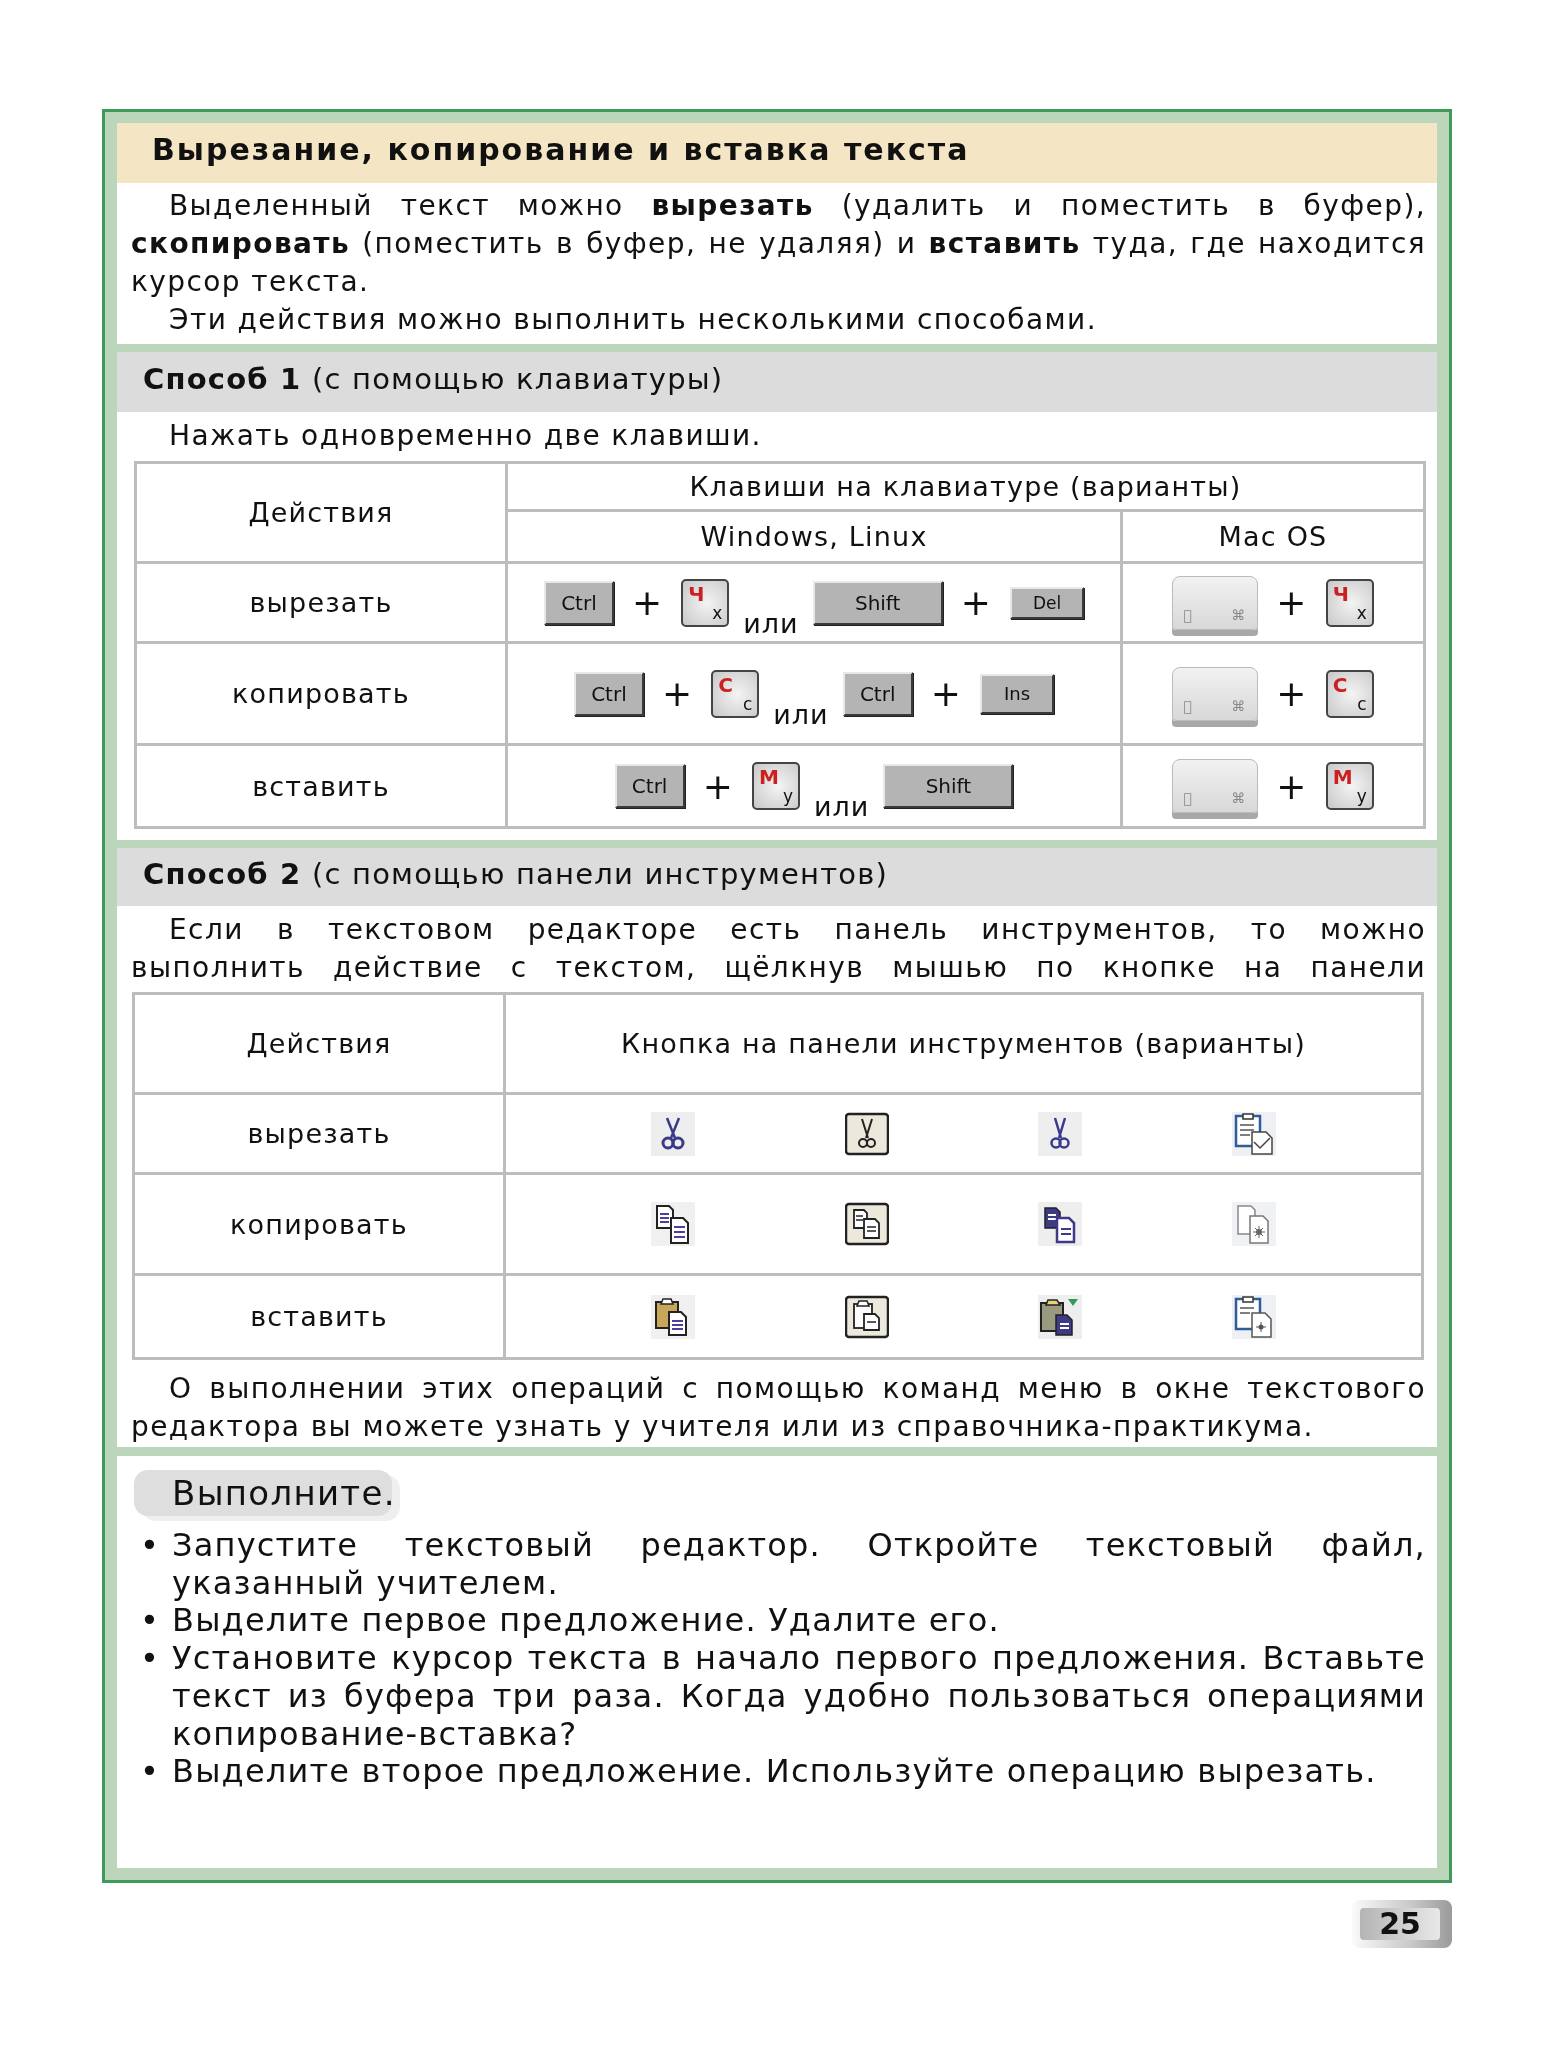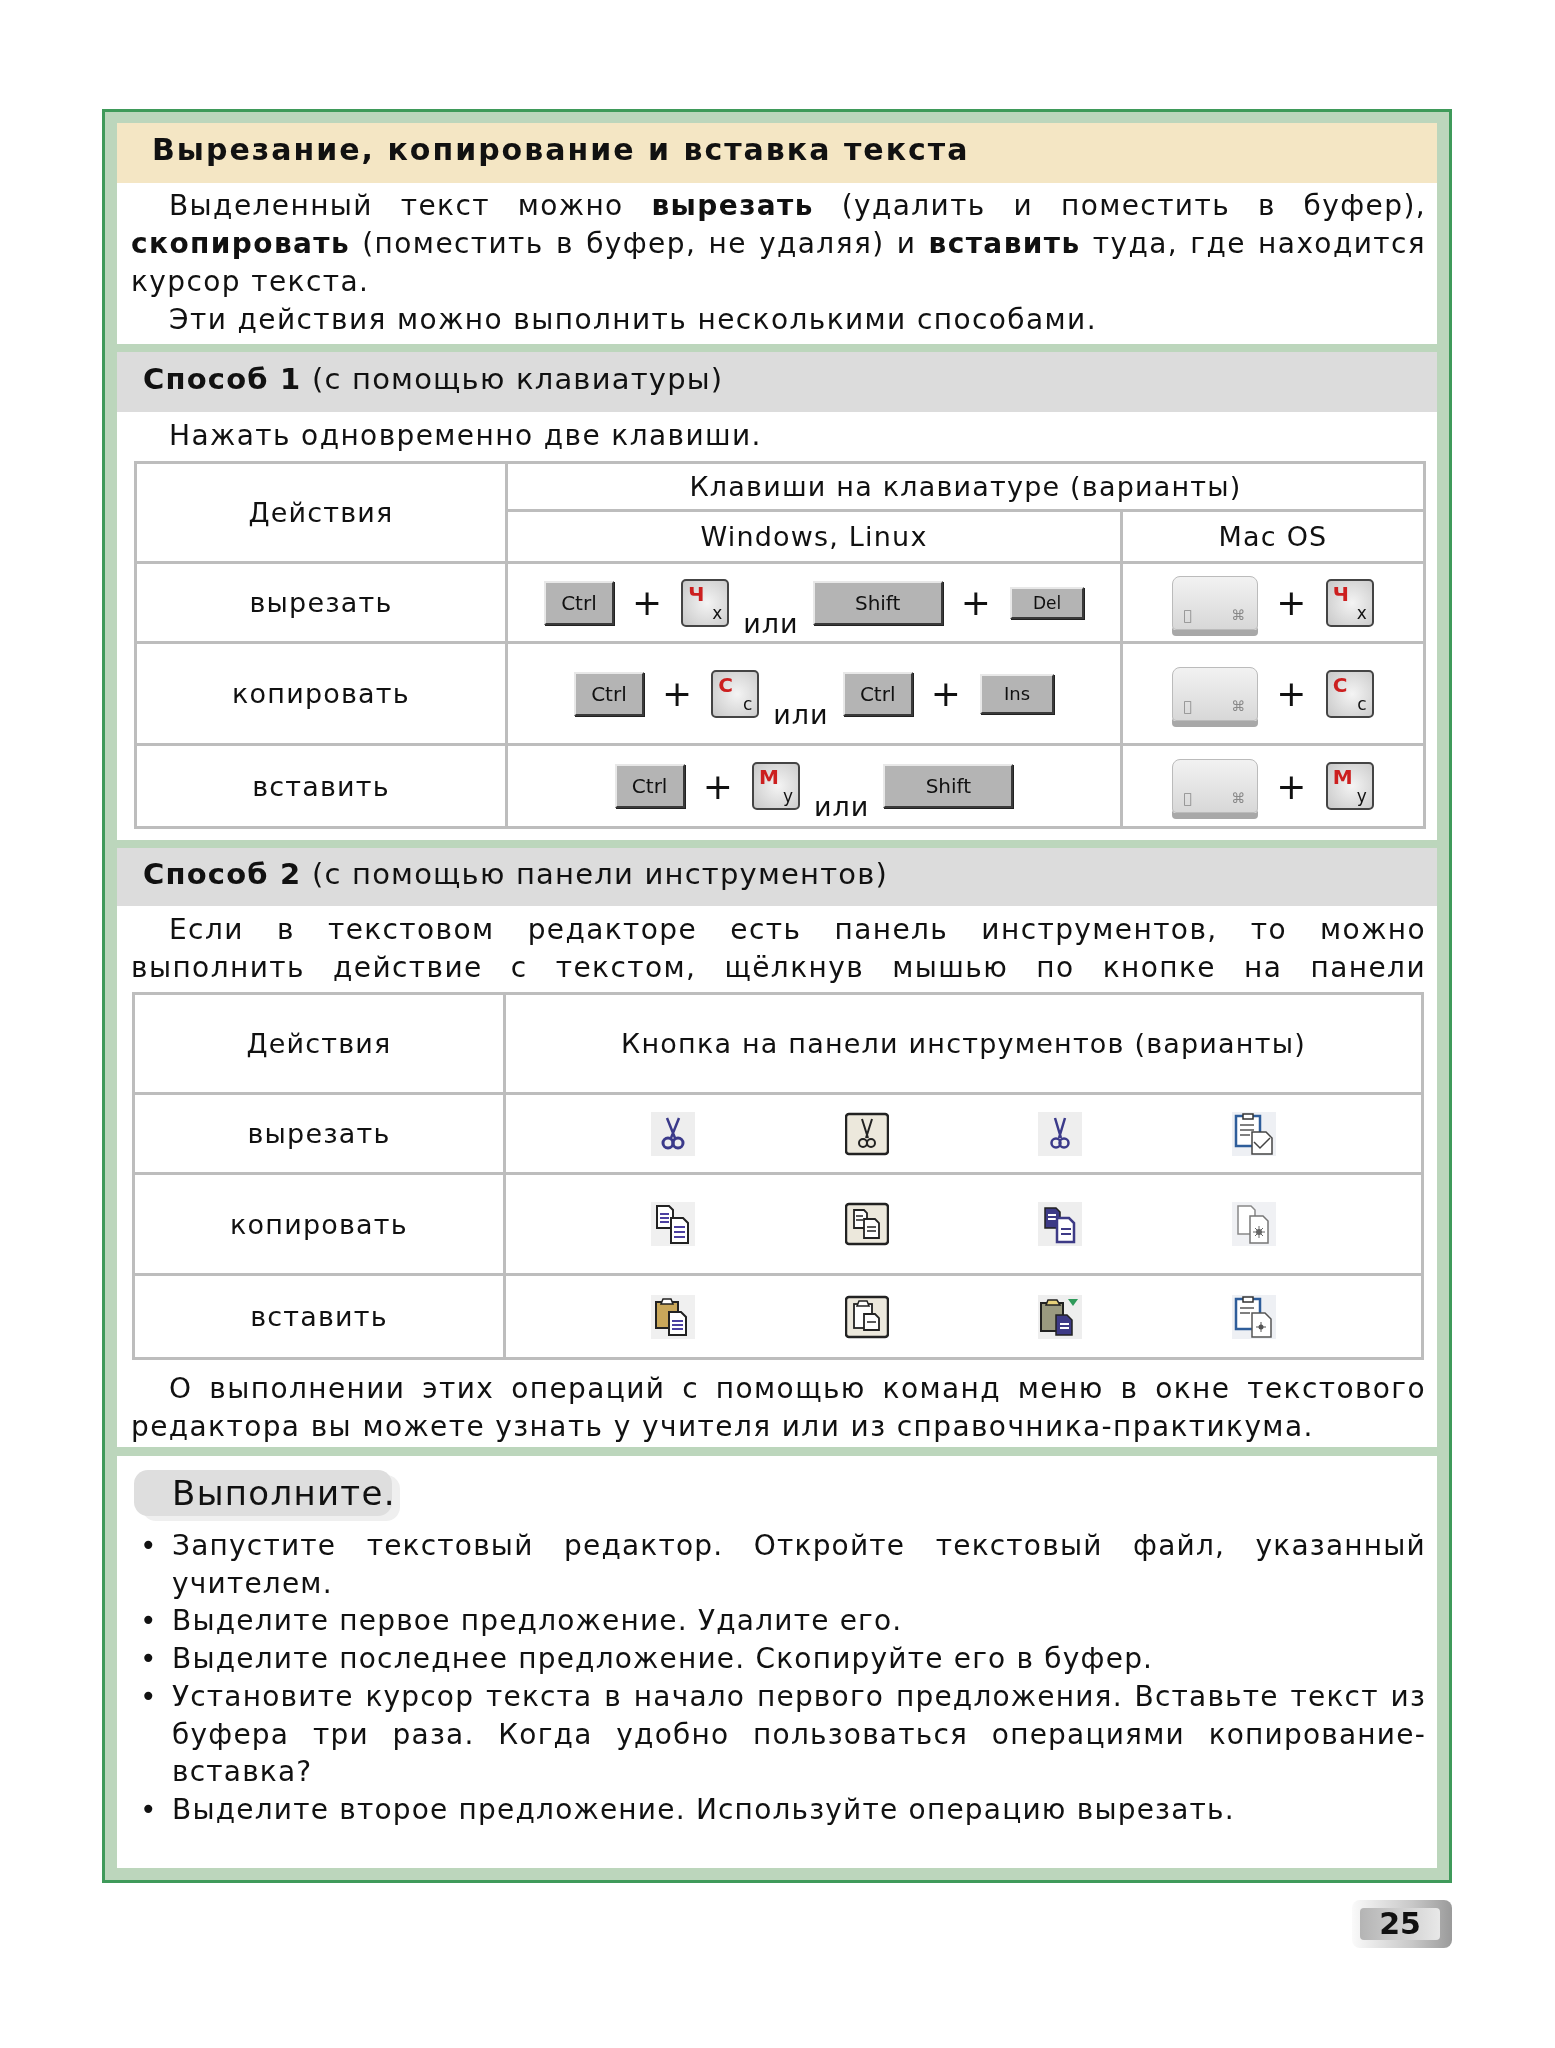--- a/index.html
+++ b/index.html
@@ -28,21 +28,21 @@
   .key.letter .en { position:absolute; right:5px; bottom:2px; font-size:17px; }
   .key.cmd { width:84px; height:52px; background:linear-gradient(#f2f2f2,#d8d8d8); border:1px solid #bbb;
              border-radius:8px 8px 4px 4px; box-shadow:0 6px 0 #a8a8a8; }
   .key.cmd .apple { position:absolute; left:10px; bottom:6px; font-size:14px; color:#888; }
   .key.cmd .cmdsym { position:absolute; right:12px; bottom:6px; font-size:14px; color:#888; }
   .plus { font-size:36px; margin:0 18px; vertical-align:middle; }
   .or { font-size:27px; margin:0 14px; vertical-align:bottom; position:relative; top:12px; letter-spacing:1px; }
   .combo { white-space:nowrap; }
   .tb-icon { display:inline-block; width:44px; height:44px; vertical-align:middle; }
   .icons-row { display:flex; justify-content:space-around; align-items:center; padding:0 70px 0 70px; }
-  .bullets { left:136px; top:1527px; width:1290px; font-size:28px; line-height:37.7px; letter-spacing:1.2px; }
+  .bullets { left:136px; top:1527px; width:1290px; font-size:32px; line-height:37.7px; letter-spacing:1.2px; }
   .bullets li { list-style:none; position:relative; padding-left:36px; text-align:justify; }
   .bullets li::before { content:"•"; position:absolute; left:4px; top:0; }
   .badge { left:134px; top:1470px; width:258px; height:46px; background:#dedede; border-radius:14px;
            box-shadow:8px 5px 0 #efefef; font-size:34px; letter-spacing:1.3px; line-height:46px; text-indent:38px; }
   .pagenum { left:1352px; top:1900px; width:100px; height:48px; border-radius:8px;
              background:linear-gradient(90deg,#fafafa,#c8c8c8 60%,#9a9a9a); }
   .pagenum .inner { position:absolute; left:8px; top:8px; width:80px; height:32px; border-radius:4px;
                     background:linear-gradient(90deg,#b4b4b4,#e8e8e8); text-align:center;
                     font-size:30px; font-weight:bold; line-height:32px; color:#111; }
 </style>
@@ -228,20 +228,19 @@
 </tbody>
   </table>
 
 <div class="abs para" style="left:131px;top:1370px;width:1295px;text-indent:38px;">О выполнении этих операций с помощью команд меню в окне текстового редактора вы можете узнать у учителя или из справочника-практикума.</div>
 
 <div class="panel" style="top:1456px;height:412px;"></div>
 <div class="abs badge">Выполните.</div>
 <ul class="abs bullets" style="margin:0;padding:0;">
   <li>Запустите текстовый редактор. Откройте текстовый файл, указанный учителем.</li>
   <li>Выделите первое предложение. Удалите его.</li>
-  <li>Выделите последнее предложение. Скопируйте его в буфер.</li>
   <li>Установите курсор текста в начало первого предложения. Вставьте текст из буфера три раза. Когда удобно пользоваться операциями копирование-вставка?</li>
   <li>Выделите второе предложение. Используйте операцию вырезать.</li>
 </ul>
 
 <div class="abs pagenum">
   <div class="inner">25</div>
 </div>
 
 </body></html>

